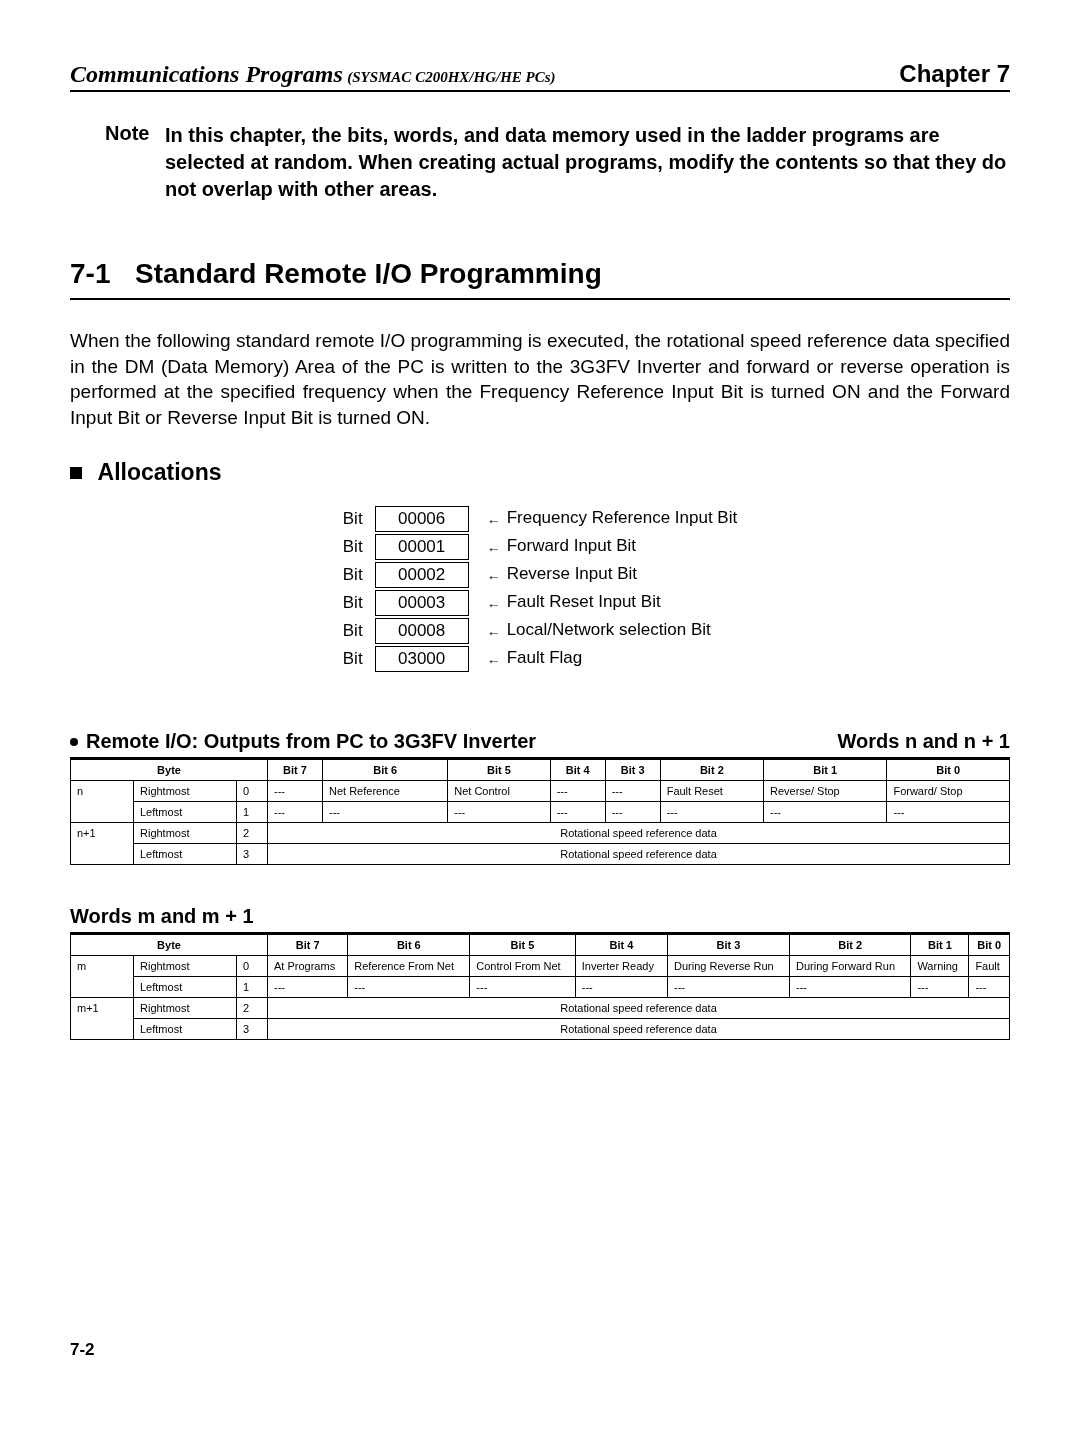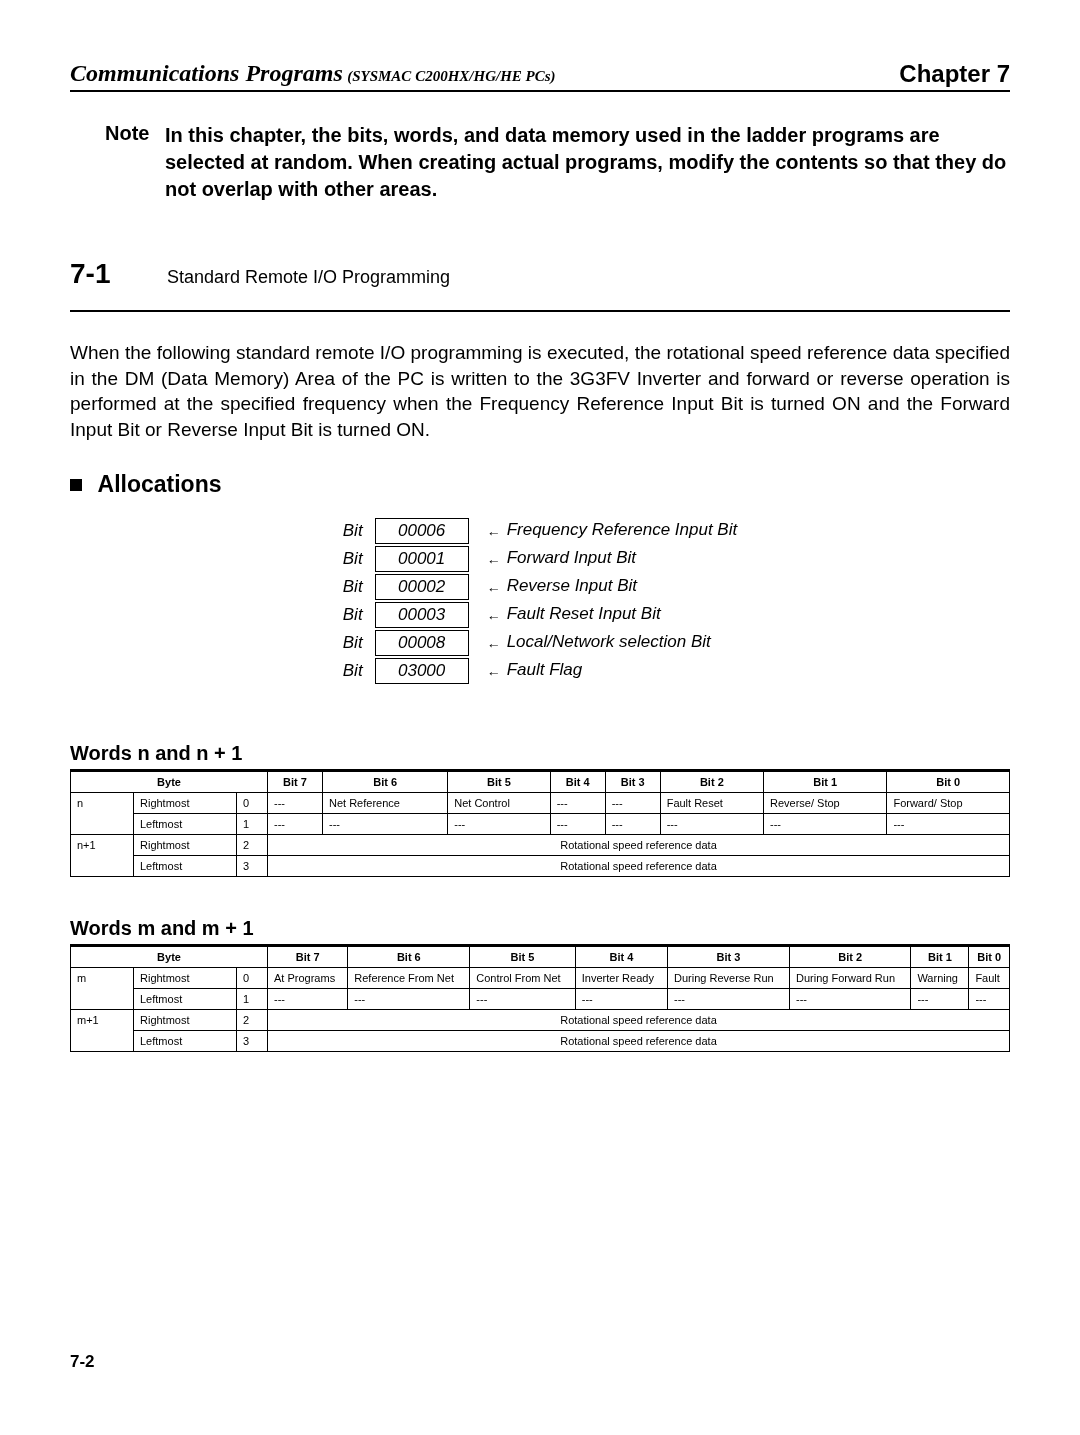--- a/index.html
+++ b/index.html
@@ -7,21 +7,21 @@
     background: #fff;
     margin: 0;
     padding: 60px 70px;
     width: 1080px;
     box-sizing: border-box;
     color: #000;
   }
   .header-bar {
     display: flex;
     justify-content: space-between;
-    align-items: flex-start;
+    align-items: center;
     border-bottom: 2px solid #000;
     padding-bottom: 2px;
     margin-bottom: 30px;
   }
   .header-left {
     font-family: "Times New Roman", serif;
     font-style: italic;
     font-weight: bold;
     font-size: 24px;
   }
@@ -50,32 +50,31 @@
   }
   .note-text {
     font-weight: bold;
     font-size: 20px;
     line-height: 1.35;
   }
   .section-num {
     display: flex;
     align-items: baseline;
     border-bottom: 2px solid #000;
-    padding-bottom: 20px;
+    padding-bottom: 8px;
     margin-bottom: 28px;
   }
   .section-num-n {
     font-weight: bold;
     font-size: 28px;
     width: 65px;
   }
   .section-num-t {
-    font-weight: normal;
-    font-size: 18px;
-    margin-left: 32px;
+    font-weight: bold;
+    font-size: 28px;
   }
   .body-text {
     font-size: 19px;
     line-height: 1.35;
     margin-bottom: 28px;
     text-align: justify;
   }
   .subheading {
     font-weight: bold;
     font-size: 23px;
@@ -84,21 +83,20 @@
   .bullet-sq {
     display: inline-block;
     width: 12px;
     height: 12px;
     background: #000;
     margin-right: 10px;
     vertical-align: 1px;
   }
   .alloc-table {
     margin: 0 auto 21px;
-    font-style: italic;
   }
   .alloc-table td {
     font-size: 17px;
     padding: 2px 6px;
   }
   .alloc-bit {
     text-align: right;
     padding-right: 10px !important;
   }
   .alloc-code {
@@ -227,20 +225,21 @@
     <td class="alloc-code">03000</td>
     <td class="alloc-desc"><span class="arrow"></span><span>Fault Flag</span></td>
   </tr>
   <tr>
         <td style="height:10px"></td>
       </tr>
 </tbody>
   </table>
 
 <div class="sub2">
+  <div class="sub2-left"><span class="dot-b"></span><span>Remote I/O: Outputs from PC to 3G3FV Inverter</span></div>
   <div class="sub2-right">Words n and n + 1</div>
 </div>
 
 <table class="data">
   <tbody>
       <tr>
     <th colspan="3">Byte</th>
     <th>Bit 7</th>
     <th>Bit 6</th>
     <th>Bit 5</th>

